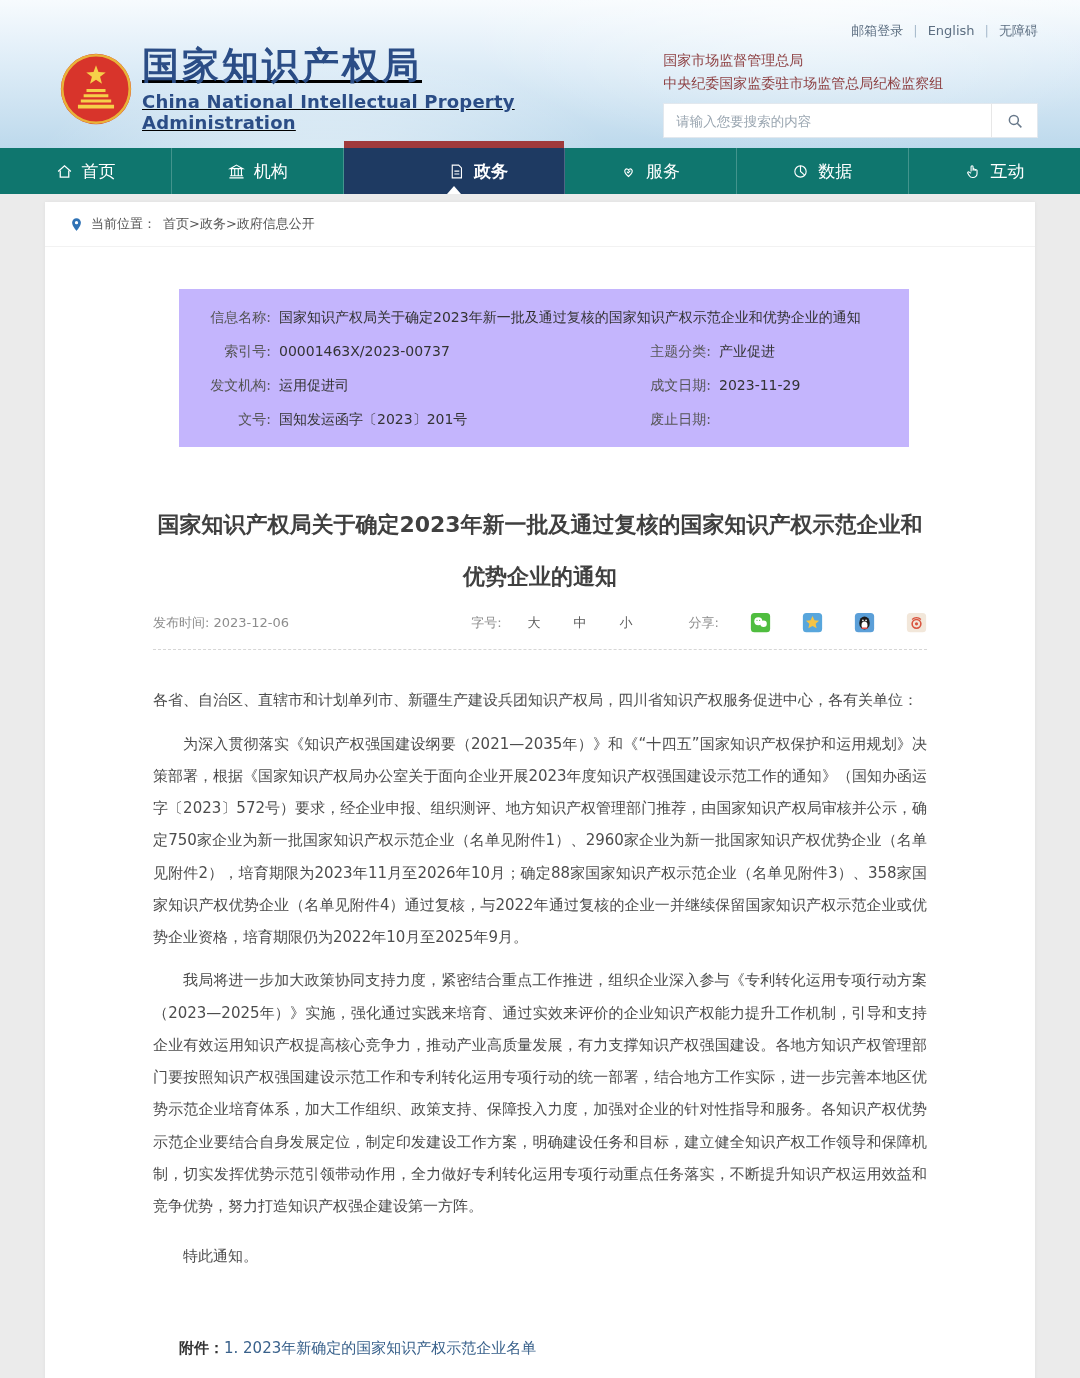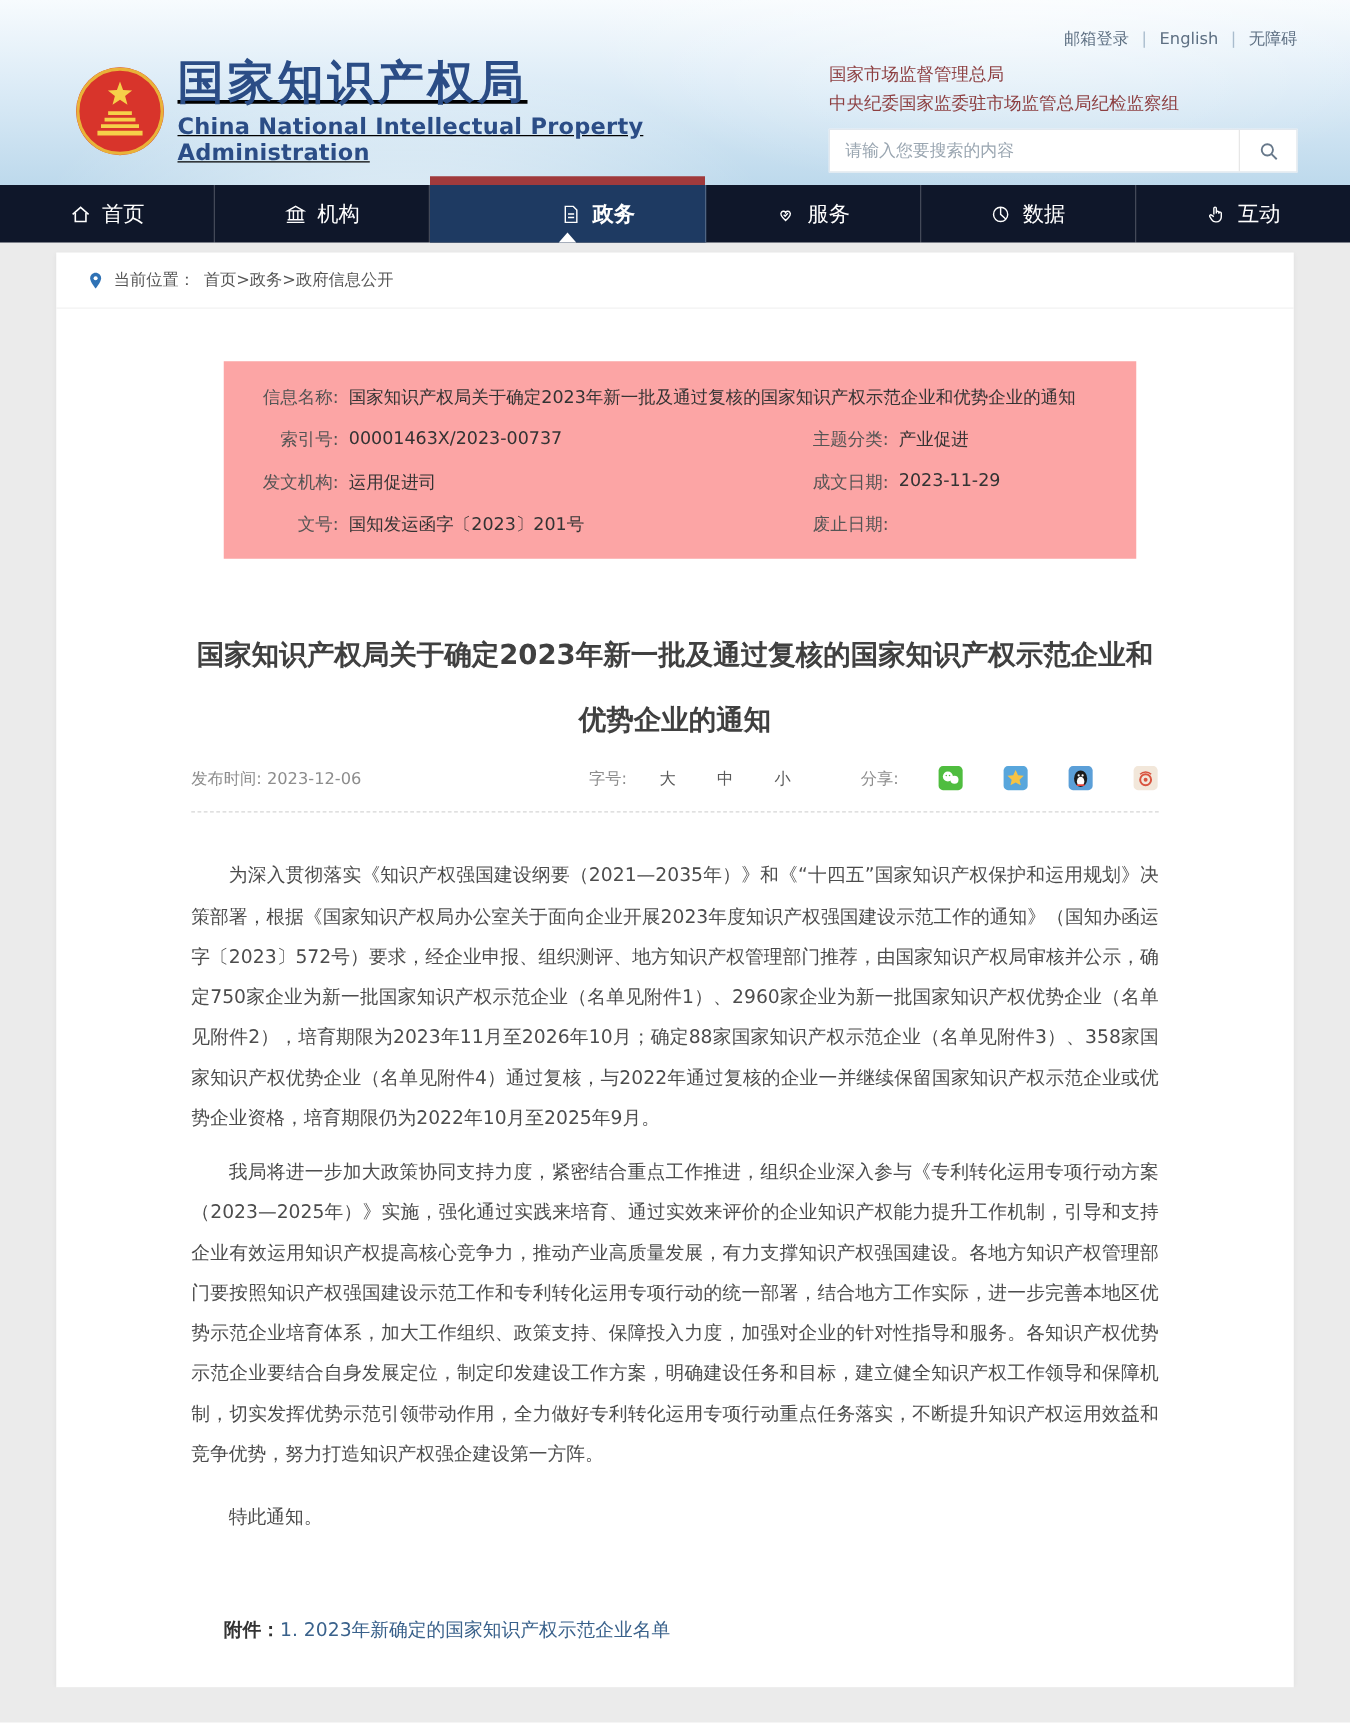--- a/index.html
+++ b/index.html
@@ -36,21 +36,21 @@
     padding: 0 12px; font-size: 13.5px; color: #444; background: transparent;
     font-family: "DejaVu Sans", "Liberation Sans", sans-serif;
   }
   .search-bar input::placeholder { color: #9aa6b1; }
   .search-btn {
     width: 46px; height: 100%; border: none; background: transparent;
     border-left: 1px solid #e7e7e7; cursor: pointer;
     display: flex; align-items: center; justify-content: center;
   }
   
-  .main-nav { display: flex; height: 46px; background: #0f172a; position: relative; }
+  .main-nav { display: flex; height: 46px; background: #0f766e; position: relative; }
   .nav-item {
     flex: 1; display: flex; align-items: center; justify-content: center; gap: 9px;
     color: #fff; font-size: 17px; text-decoration: none; position: relative;
     border-right: 1px solid rgba(255,255,255,0.22);
   }
   .nav-item:last-child { border-right: none; }
   .nav-item svg { width: 17px; height: 17px; }
   .nav-item.active { background: #1e3a62; font-weight: 700; padding-left: 48px; }
   .nav-item.active::before {
     content: ""; position: absolute; top: -7px; left: 0; right: 0;
@@ -65,21 +65,21 @@
   .main-bg { background: #ebebeb; padding: 8px 45px 0; }
   .card { background: #fff; padding-bottom: 10px; box-shadow: 0 0 4px rgba(0,0,0,0.05); }
   .breadcrumb {
     display: flex; align-items: center; gap: 7px;
     padding: 13px 24px; font-size: 13px; color: #555;
     border-bottom: 1px solid #f2f2f2;
   }
   .breadcrumb svg { width: 15px; height: 15px; }
   .article-wrap { padding: 42px 108px 0; }
   
-  .info-table { margin: 0 18px 52px 26px; background: #fca5a5; padding: 12px 0 10px; font-size: 14px; }
+  .info-table { margin: 0 18px 52px 26px; background: #c4b5fd; padding: 12px 0 10px; font-size: 14px; }
   .info-row { display: grid; grid-template-columns: 100px 1fr; padding: 8px 0; }
   .info-row.two-col { grid-template-columns: 100px 1fr 100px 190px; }
   .info-label { text-align: right; padding-right: 8px; color: #555; white-space: nowrap; }
   .info-value { color: #333; }
   
   .article-title {
     font-size: 22px; font-weight: 700; color: #404040;
     text-align: center; line-height: 2.35; margin-bottom: 4px;
   }
   .meta-row {
@@ -273,20 +273,21 @@
                 <rect x="1" y="1" width="22" height="22" rx="4" fill="#f2e7da"></rect>
                 <circle cx="12" cy="13.5" r="5" fill="none" stroke="#d9543f" stroke-width="1.8"></circle>
                 <circle cx="12" cy="13.5" r="1.8" fill="#d9543f"></circle>
                 <path d="M7 8.5 a7 7 0 0 1 10 0" fill="none" stroke="#d9543f" stroke-width="1.5"></path>
               </svg>
           </button>
         </div>
       </div>
 
       <div class="article-body">
+        <p class="no-indent">各省、自治区、直辖市和计划单列市、新疆生产建设兵团知识产权局，四川省知识产权服务促进中心，各有关单位：</p>
         <p>为深入贯彻落实《知识产权强国建设纲要（2021—2035年）》和《“十四五”国家知识产权保护和运用规划》决策部署，根据《国家知识产权局办公室关于面向企业开展2023年度知识产权强国建设示范工作的通知》（国知办函运字〔2023〕572号）要求，经企业申报、组织测评、地方知识产权管理部门推荐，由国家知识产权局审核并公示，确定750家企业为新一批国家知识产权示范企业（名单见附件1）、2960家企业为新一批国家知识产权优势企业（名单见附件2），培育期限为2023年11月至2026年10月；确定88家国家知识产权示范企业（名单见附件3）、358家国家知识产权优势企业（名单见附件4）通过复核，与2022年通过复核的企业一并继续保留国家知识产权示范企业或优势企业资格，培育期限仍为2022年10月至2025年9月。</p>
         <p>我局将进一步加大政策协同支持力度，紧密结合重点工作推进，组织企业深入参与《专利转化运用专项行动方案（2023—2025年）》实施，强化通过实践来培育、通过实效来评价的企业知识产权能力提升工作机制，引导和支持企业有效运用知识产权提高核心竞争力，推动产业高质量发展，有力支撑知识产权强国建设。各地方知识产权管理部门要按照知识产权强国建设示范工作和专利转化运用专项行动的统一部署，结合地方工作实际，进一步完善本地区优势示范企业培育体系，加大工作组织、政策支持、保障投入力度，加强对企业的针对性指导和服务。各知识产权优势示范企业要结合自身发展定位，制定印发建设工作方案，明确建设任务和目标，建立健全知识产权工作领导和保障机制，切实发挥优势示范引领带动作用，全力做好专利转化运用专项行动重点任务落实，不断提升知识产权运用效益和竞争优势，努力打造知识产权强企建设第一方阵。</p>
         <p class="closing">特此通知。</p>
       </div>
 
       <div class="attachments">
         <span class="attachments-label">附件：</span>
         <div class="attachment-list">
           <a href="#">1. 2023年新确定的国家知识产权示范企业名单</a>
 

